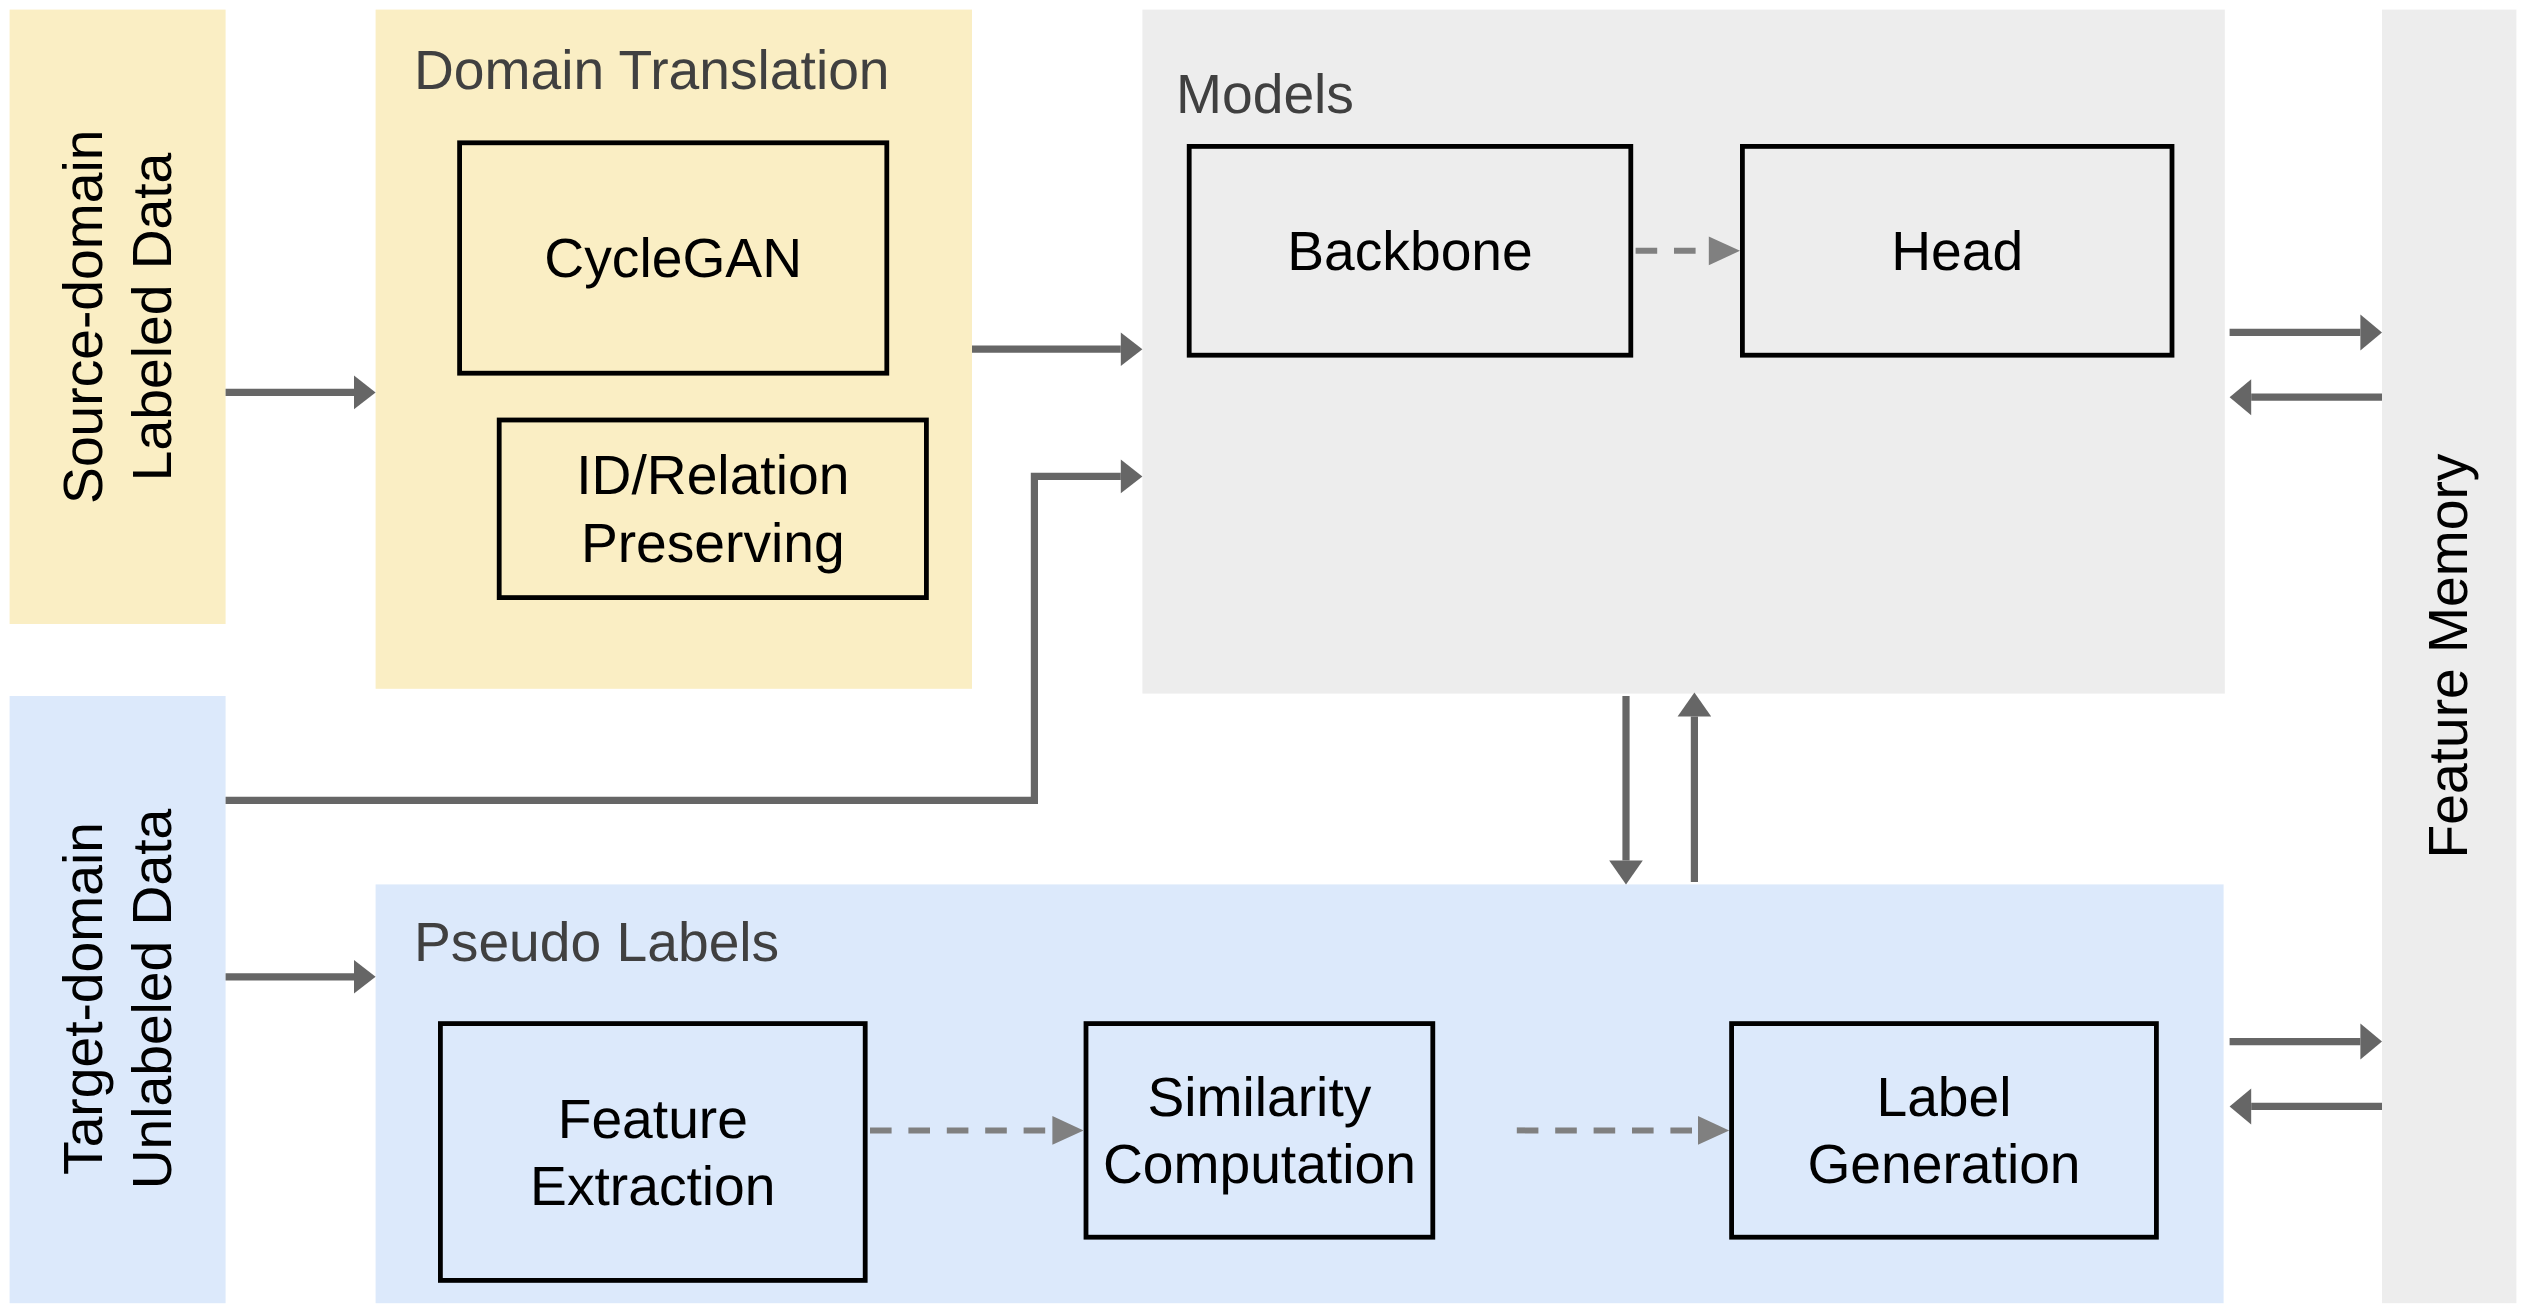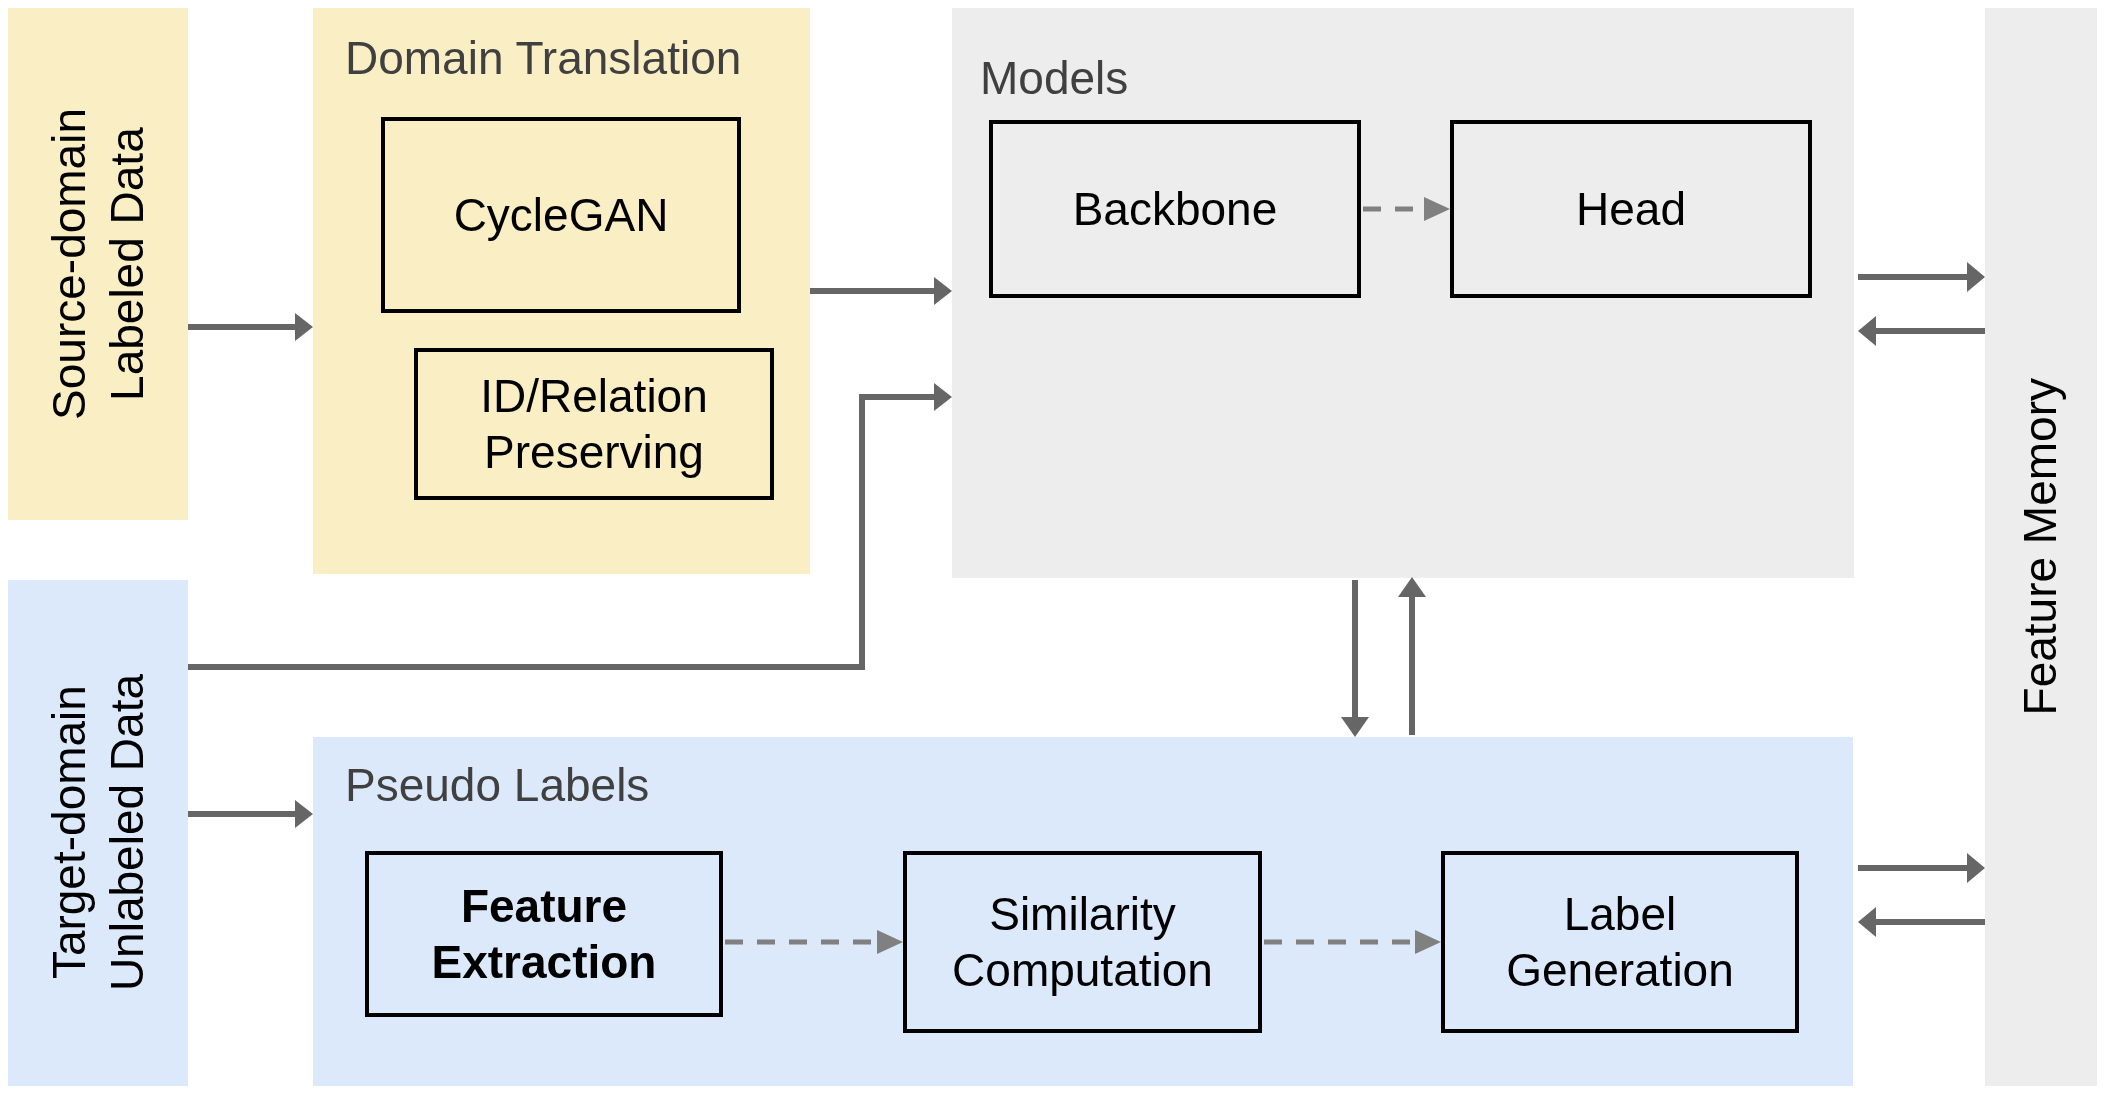--- a/index.html
+++ b/index.html
@@ -127,26 +127,26 @@
 
   <div class="node" style="left:1450px; top:120px; width:362px; height:178px;">
     <span>Head</span>
   </div>
 
 
   <div class="group group-blue abs" style="left:313px; top:737px; width:1540px; height:349px;">
   </div>
   <div class="group-title" style="left:345px; top:760px;">Pseudo Labels</div>
 
-  <div class="node" style="left:365px; top:851px; width:358px; height:166px; white-space:pre-line;font-weight:bold;">
+  <div class="node" style="left:365px; top:851px; width:358px; height:218px; white-space:pre-line;">
     <span style="white-space:pre-line;">Feature
 Extraction</span>
   </div>
 
-  <div class="node" style="left:903px; top:851px; width:359px; height:182px; white-space:pre-line;">
+  <div class="node" style="left:903px; top:851px; width:293px; height:182px; white-space:pre-line;">
     <span style="white-space:pre-line;">Similarity
 Computation</span>
   </div>
 
   <div class="node" style="left:1441px; top:851px; width:358px; height:182px; white-space:pre-line;">
     <span style="white-space:pre-line;">Label
 Generation</span>
   </div>
 
   <div class="vpanel group-grey" style="left:1985px; top:8px; width:112px; height:1078px;">

